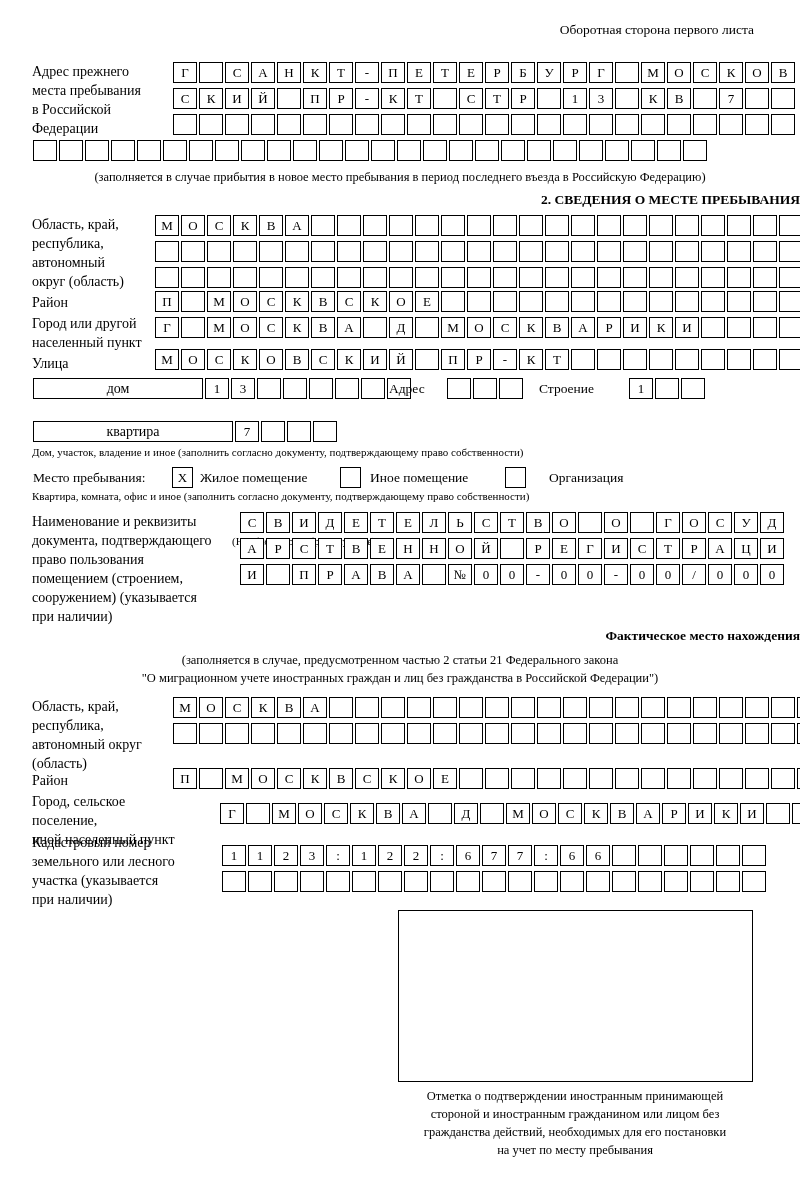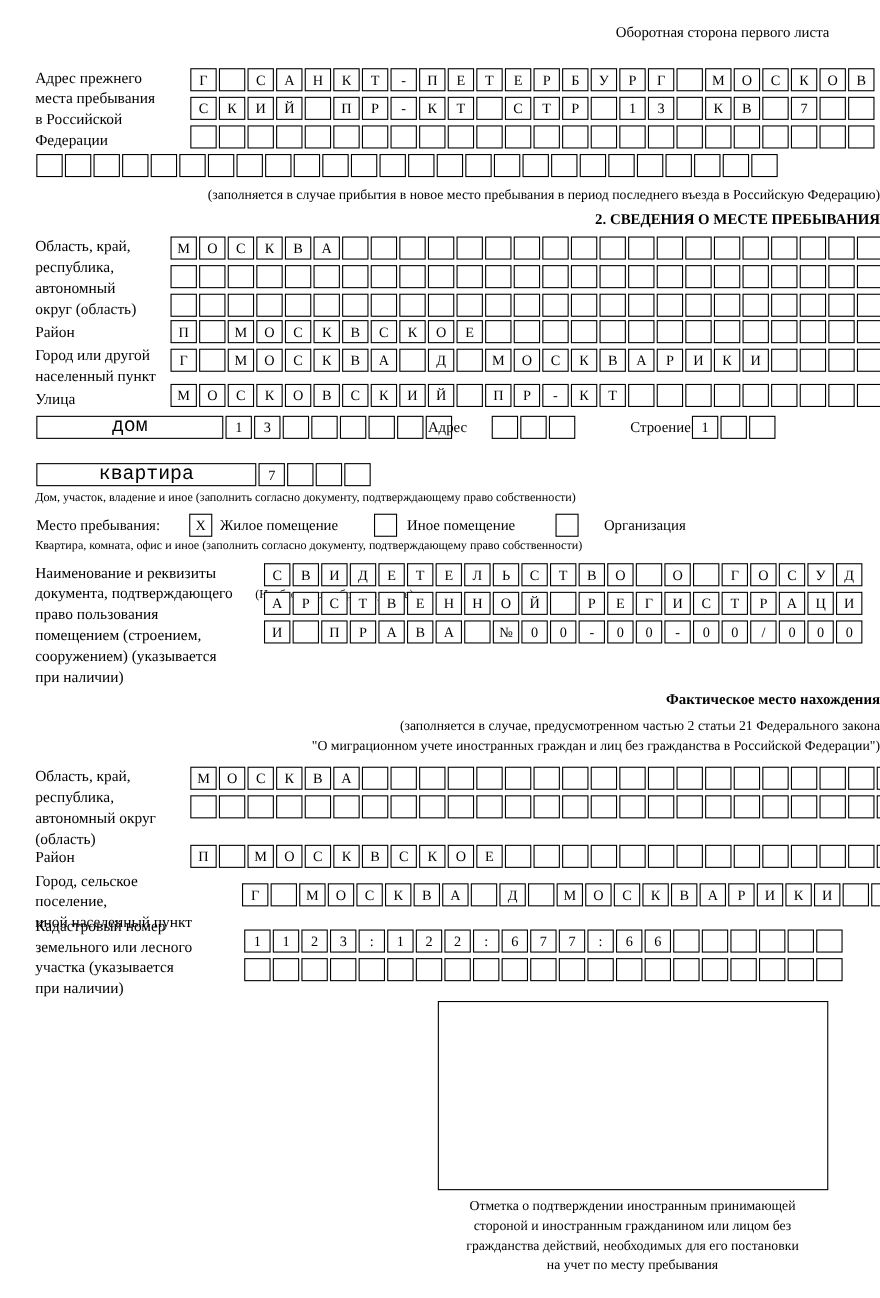--- a/index.html
+++ b/index.html
@@ -34,21 +34,21 @@
   }
   .lbl-small {
     position: absolute;
     font-size: 11px;
     line-height: 17px;
     margin-top: 44px;
   }
   .center-note {
     position: absolute;
     font-size: 12.5px;
-    text-align: right;
+    text-align: center;
     width: 100%;
     left: 0;
   }
   .sect-title {
     position: absolute;
     width: 100%;
     left: 0;
     text-align: right;
     font-size: 13.5px;
     font-weight: bold;
@@ -69,23 +69,22 @@
     line-height: 19px;
     font-family: "Liberation Serif", serif;
     background: #fff;
   }
   .wide-label-box {
     position: absolute;
     border: 1px solid #000;
     box-sizing: border-box;
     height: 21px;
     text-align: center;
-    font-size: 18px;
+    font-size: 14px;
     line-height: 19px;
-    font-family: Liberation Mono, monospace;
   }
   .inline-text {
     position: absolute;
     font-size: 13.5px;
     line-height: 19px;
   }
   .check-box {
     width: 21px;
     height: 21px;
     border: 1px solid #000;
@@ -416,21 +415,21 @@
       <div class="cell"></div>
       <div class="cell"></div>
       <div class="cell"></div>
     </div>
   <div class="inline-text" style="left:389px; top:379px;">Адрес</div>
   <div class="boxrow" id="s2-korpus" style="left:447px; top:378px;">
       <div class="cell"></div>
       <div class="cell"></div>
       <div class="cell"></div>
     </div>
-  <div class="inline-text" style="left:573px; top:379px;">Строение</div>
+  <div class="inline-text" style="left:539px; top:379px;">Строение</div>
   <div class="boxrow" id="s2-stroenie" style="left:629px; top:378px;">
       <div class="cell">1</div>
       <div class="cell"></div>
       <div class="cell"></div>
     </div>
   <div class="lbl-small" style="left:32px; top:400px;">Дом, участок, владение и иное (заполнить согласно документу, подтверждающему право собственности)</div>
 
   <div class="wide-label-box" style="left:33px; top:421px; width:200px;">квартира</div>
   <div class="boxrow" id="s2-flat" style="left:235px; top:421px;">
       <div class="cell">7</div>

